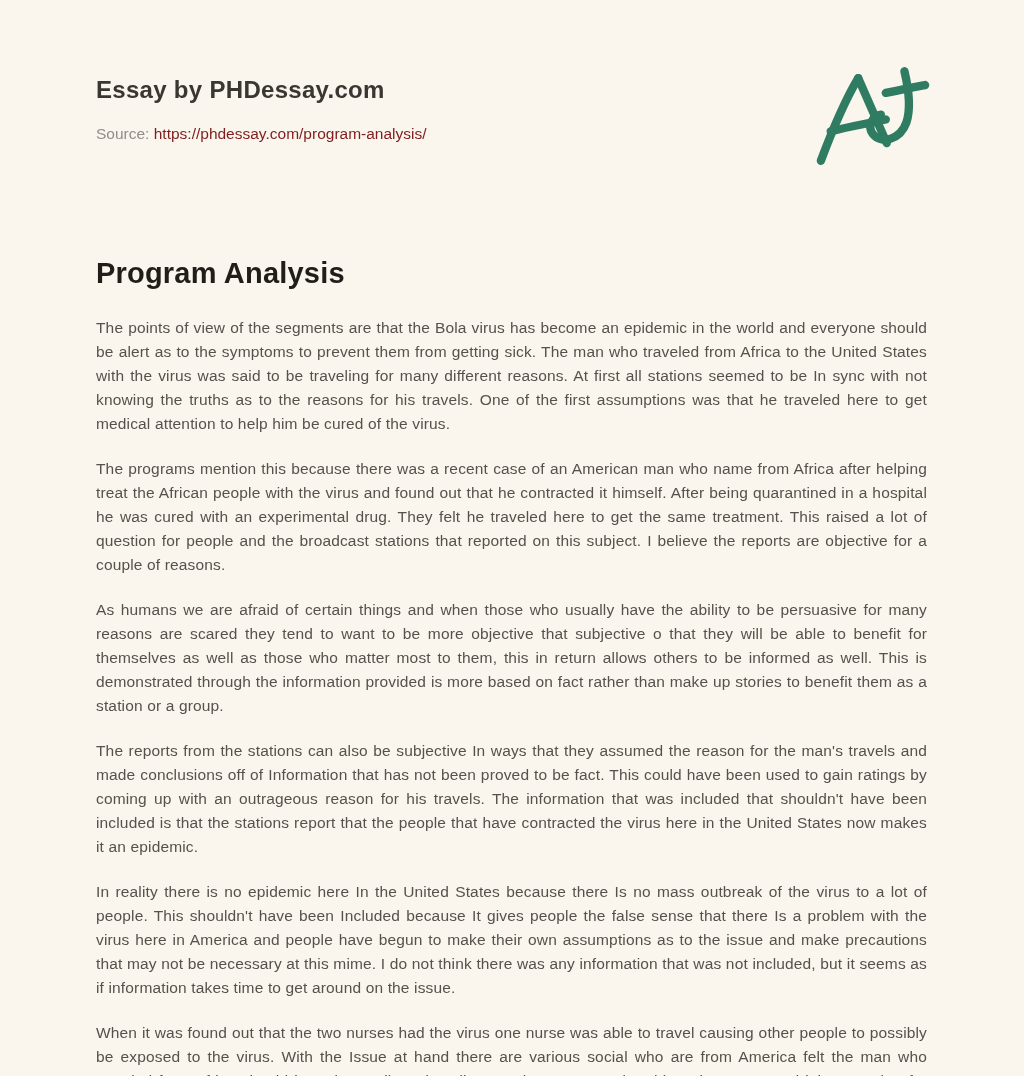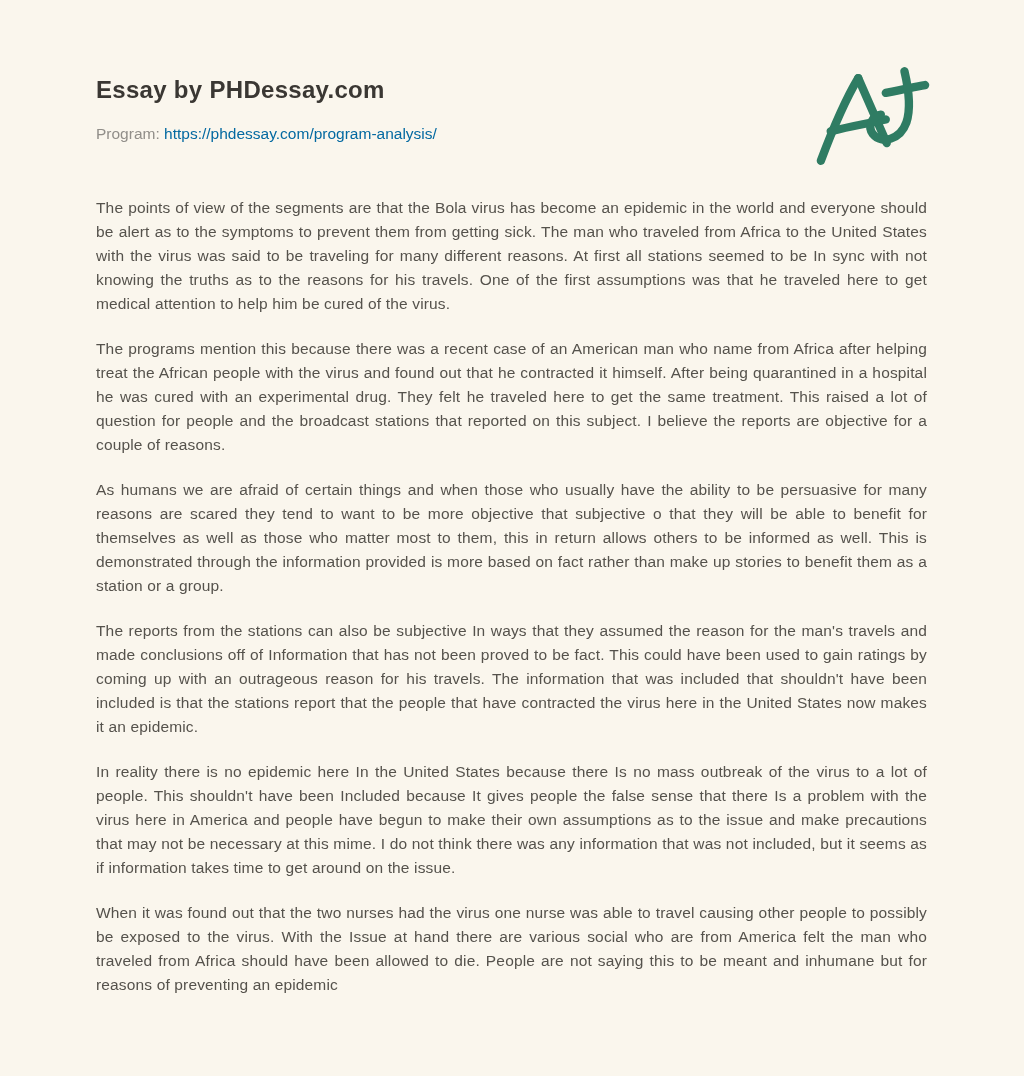--- a/index.html
+++ b/index.html
@@ -32,21 +32,21 @@
   }
   .source-line {
     margin-top: 21px;
     font-size: 15.5px;
     line-height: 18px;
   }
   .source-label {
     color: #918e89;
   }
   .source-link {
-    color: #0369a1;
+    color: #7f1d1d;
     text-decoration: none;
     cursor: pointer;
   }
   .logo {
     width: 118px;
     height: 104px;
     margin-top: -10px;
     margin-right: -4px;
     flex: 0 0 auto;
   }
@@ -74,38 +74,39 @@
 </style>
 </head>
 <body>
 
 <div class="page">
 
   <div class="header-row">
     <div>
       <div class="byline">Essay by PHDessay.com</div>
       <div class="source-line">
-        <span class="source-label">Program:</span>
+        <span class="source-label">Source:</span>
         <a class="source-link">https://phdessay.com/program-analysis/</a>
       </div>
     </div>
 
     <div class="logo">
       <svg viewBox="0 0 120 105" fill="none" xmlns="http://www.w3.org/2000/svg">
         <g stroke="#2f7c63" stroke-width="8.5" stroke-linecap="round" fill="none">
           <path d="M 8 96 C 20 64 34 32 46 12"></path>
           <path d="M 46 12 C 54 30 66 58 75 78"></path>
           <path d="M 18 66 C 38 61 56 58 74 54"></path>
           <path d="M 74 27 C 88 24 102 21 114 19"></path>
           <path d="M 93 5 C 97 22 100 42 95 57 C 89 74 70 80 61 69 C 55 61 60 50 69 49"></path>
         </g>
       </svg>
     </div>
   </div>
 
+  <h1 class="article-title">Program Analysis</h1>
 
   <div class="article-body">
     <p>The points of view of the segments are that the Bola virus has become an epidemic in the world and everyone should be alert as to the symptoms to prevent them from getting sick. The man who traveled from Africa to the United States with the virus was said to be traveling for many different reasons. At first all stations seemed to be In sync with not knowing the truths as to the reasons for his travels. One of the first assumptions was that he traveled here to get medical attention to help him be cured of the virus.</p>
     <p>The programs mention this because there was a recent case of an American man who name from Africa after helping treat the African people with the virus and found out that he contracted it himself. After being quarantined in a hospital he was cured with an experimental drug. They felt he traveled here to get the same treatment. This raised a lot of question for people and the broadcast stations that reported on this subject. I believe the reports are objective for a couple of reasons.</p>
     <p>As humans we are afraid of certain things and when those who usually have the ability to be persuasive for many reasons are scared they tend to want to be more objective that subjective o that they will be able to benefit for themselves as well as those who matter most to them, this in return allows others to be informed as well. This is demonstrated through the information provided is more based on fact rather than make up stories to benefit them as a station or a group.</p>
     <p>The reports from the stations can also be subjective In ways that they assumed the reason for the man's travels and made conclusions off of Information that has not been proved to be fact. This could have been used to gain ratings by coming up with an outrageous reason for his travels. The information that was included that shouldn't have been included is that the stations report that the people that have contracted the virus here in the United States now makes it an epidemic.</p>
     <p>In reality there is no epidemic here In the United States because there Is no mass outbreak of the virus to a lot of people. This shouldn't have been Included because It gives people the false sense that there Is a problem with the virus here in America and people have begun to make their own assumptions as to the issue and make precautions that may not be necessary at this mime. I do not think there was any information that was not included, but it seems as if information takes time to get around on the issue.</p>
     <p>When it was found out that the two nurses had the virus one nurse was able to travel causing other people to possibly be exposed to the virus. With the Issue at hand there are various social who are from America felt the man who traveled from Africa should have been allowed to die. People are not saying this to be meant and inhumane but for reasons of preventing an epidemic</p>
   </div>
 

